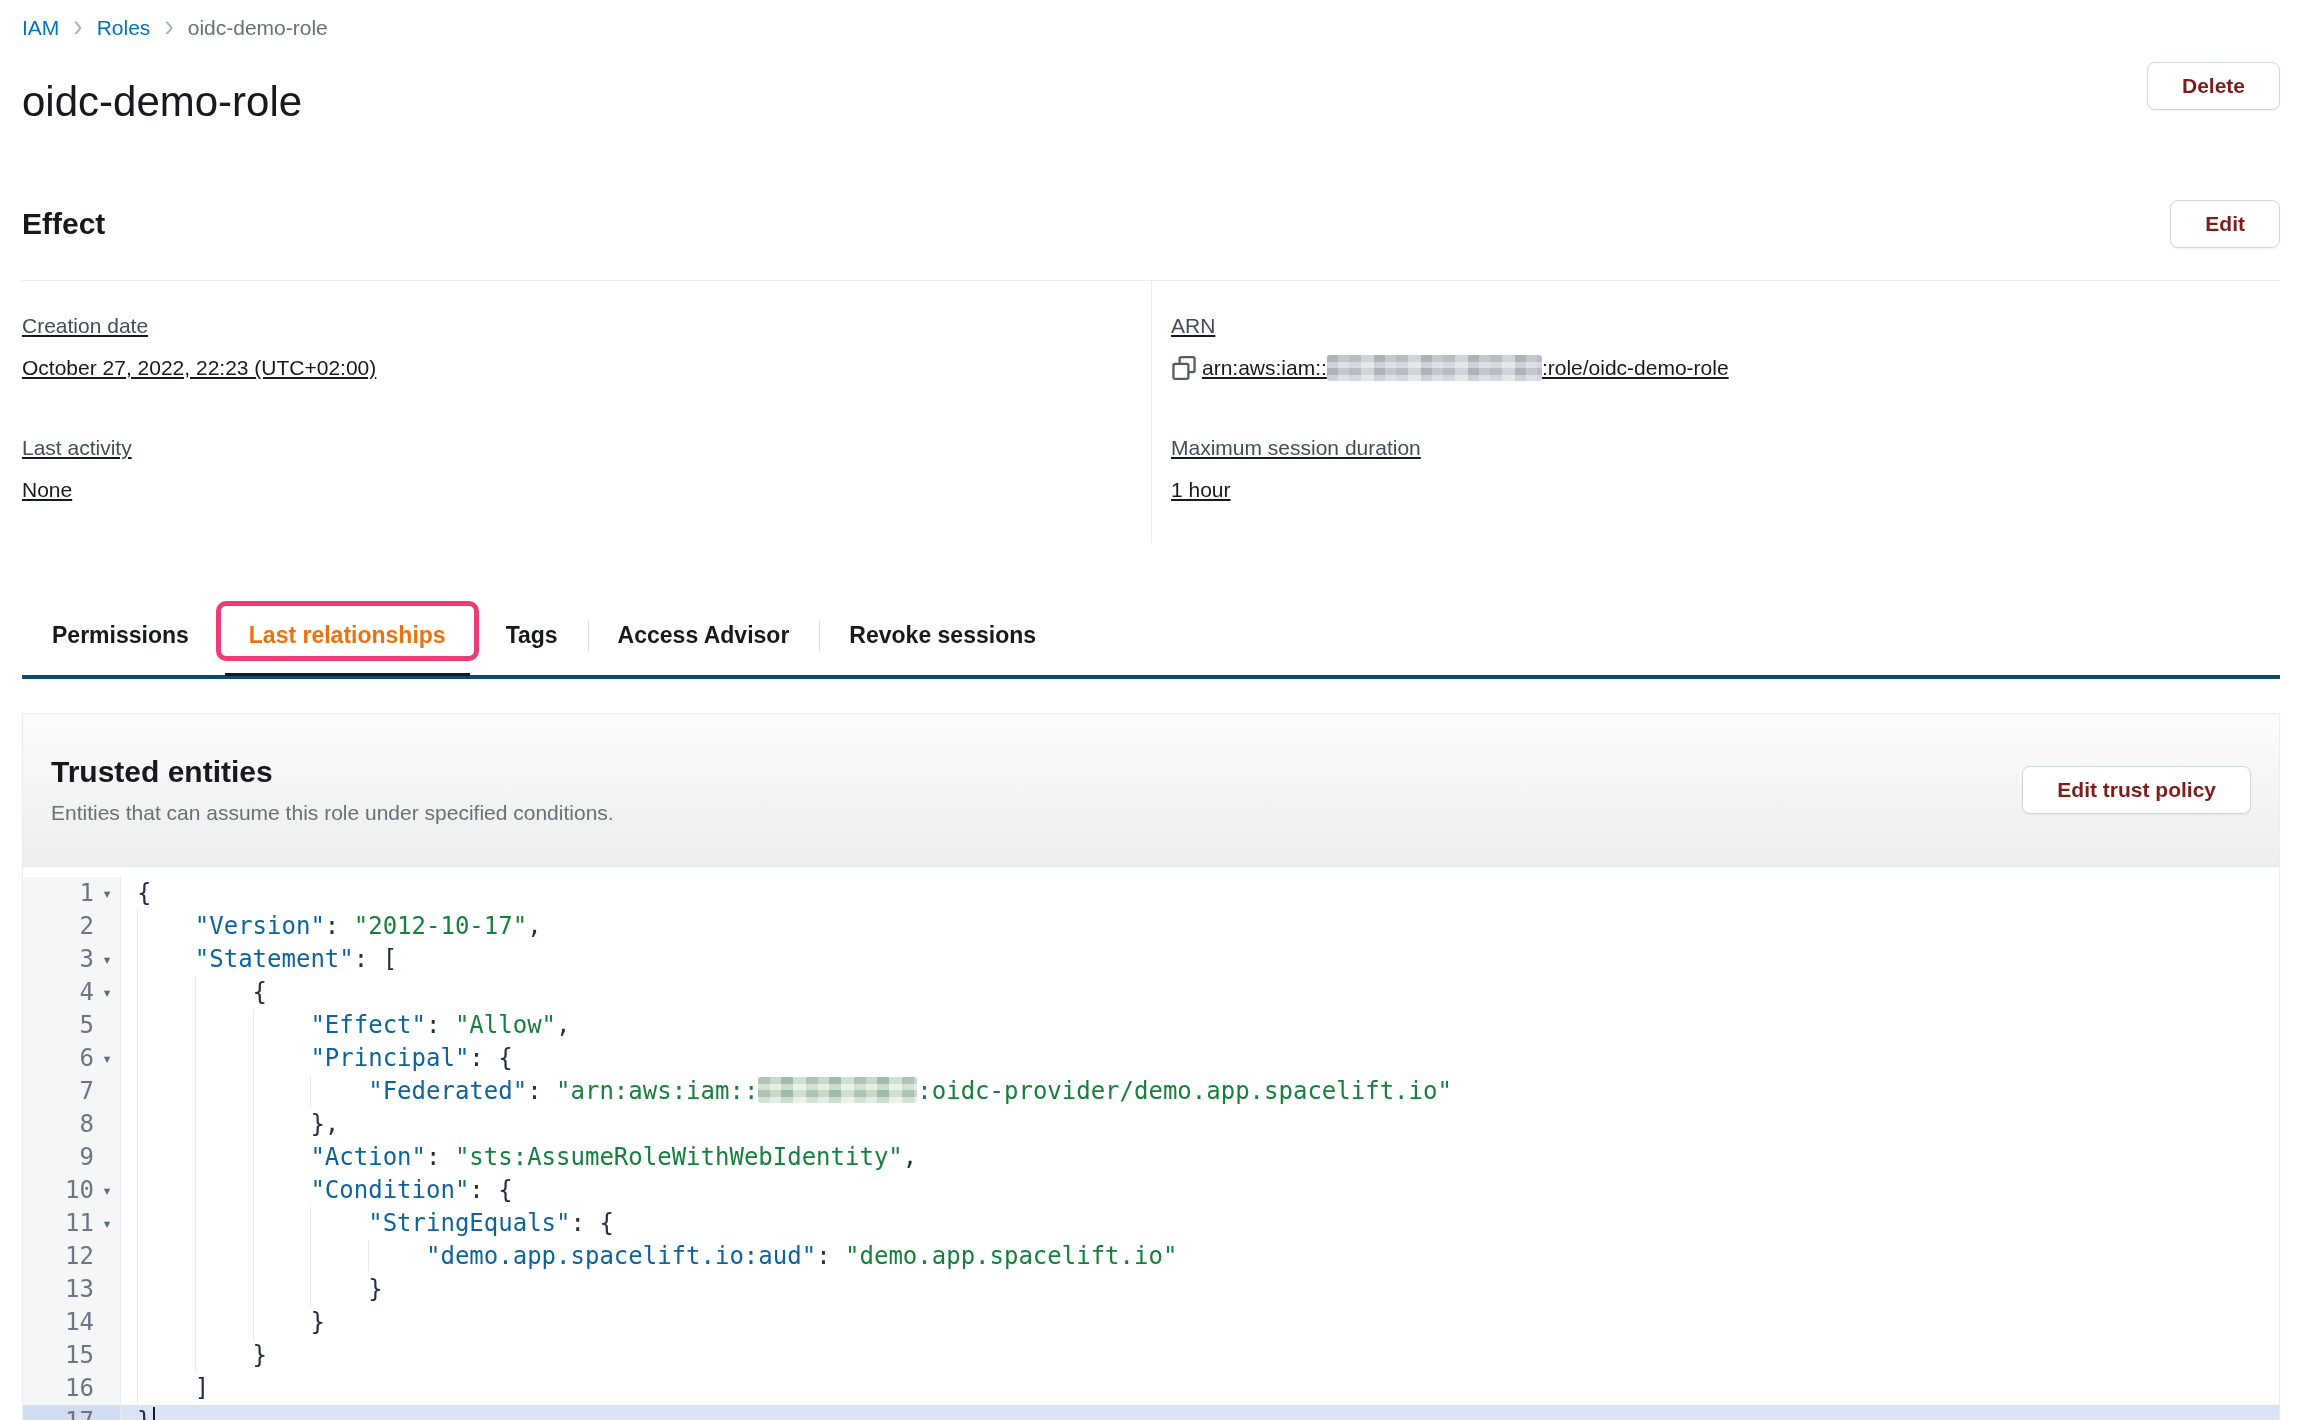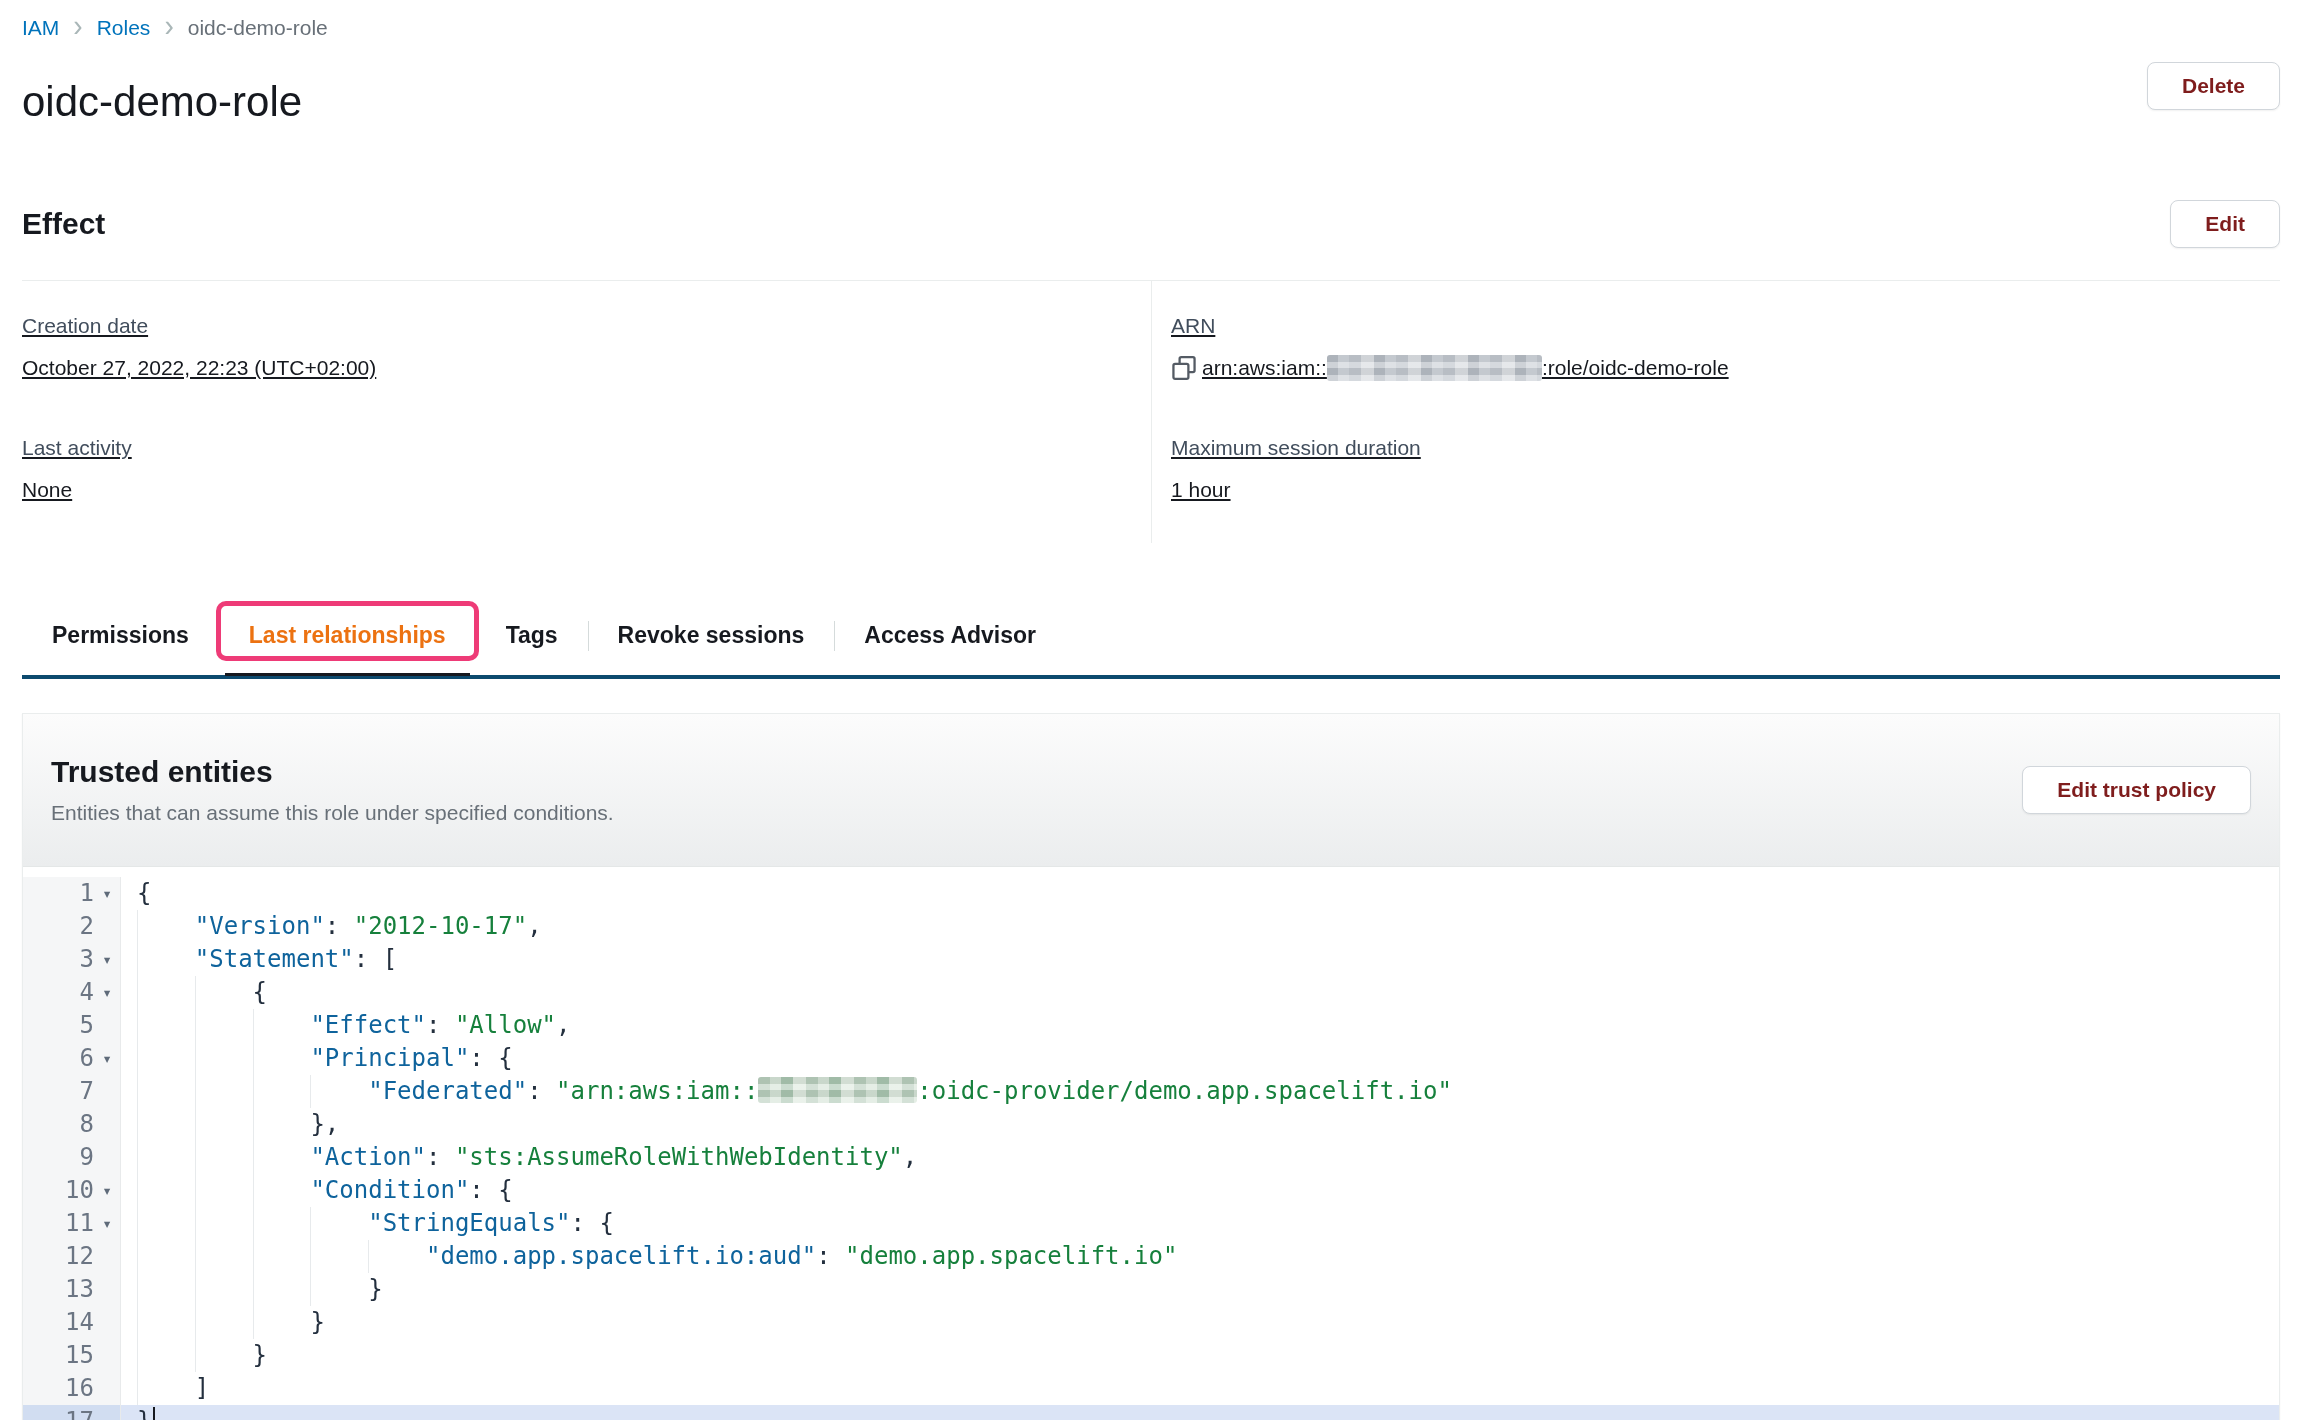--- a/index.html
+++ b/index.html
@@ -143,22 +143,22 @@
         <div class="label">Maximum session duration</div>
         <div class="value">1 hour</div>
       </div>
     </div>
   </div>
 
   <div class="tabs">
       <div class="tab no-sep"><span>Permissions</span></div>
       <div class="tab active no-sep"><span>Last relationships</span><div class="annotation"></div></div>
       <div class="tab no-sep"><span>Tags</span></div>
+      <div class="tab"><span>Access Advisor</span></div>
       <div class="tab"><span>Revoke sessions</span></div>
-      <div class="tab"><span>Access Advisor</span></div>
     </div>
 
   <div class="card">
     <div class="card-header">
       <div>
         <h2>Trusted entities</h2>
         <div class="card-desc">Entities that can assume this role under specified conditions.</div>
       </div>
       <button class="btn">Edit trust policy</button>
     </div>

